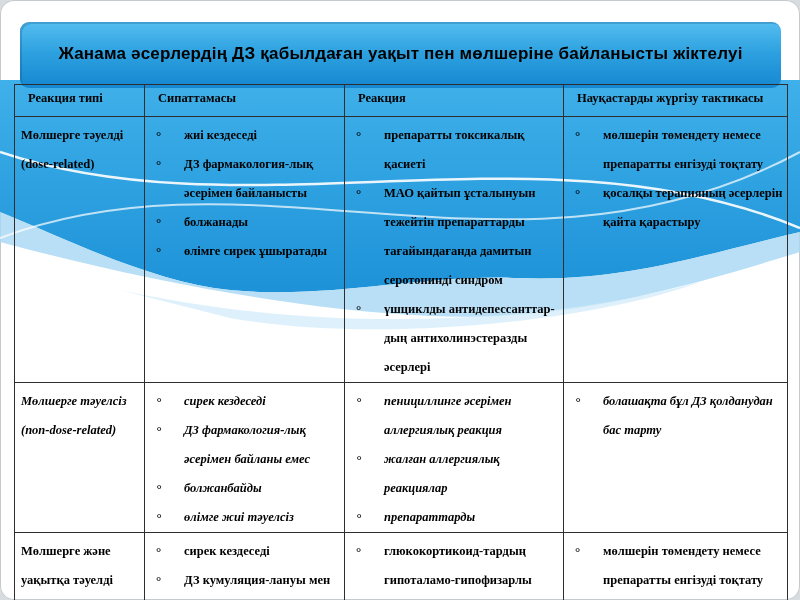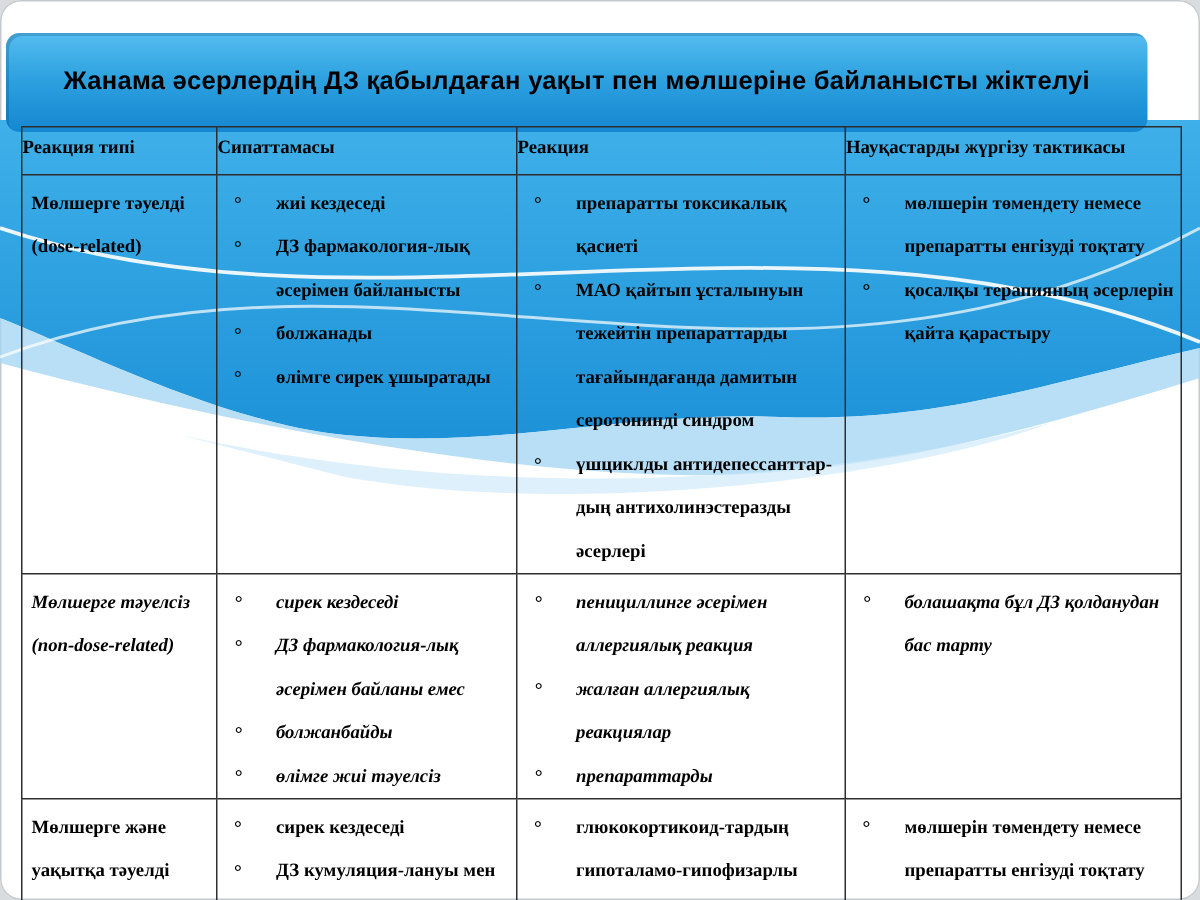--- a/index.html
+++ b/index.html
@@ -4,35 +4,35 @@
 <style>
   html, body { margin: 0; padding: 0; width: 800px; height: 600px; overflow: hidden;
     background: #d8dcdf; font-family: "Liberation Serif", serif; }
   .slide { position: absolute; inset: 0; background: #ffffff; border-radius: 14px;
     overflow: hidden; box-shadow: 0 0 0 1px #c3c9cd inset; }
 
   
   .waves { position: absolute; left: 0; top: 0; width: 800px; height: 380px; z-index: 0; }
 
   
-  .banner { position: absolute; left: 4px; top: 22px; width: 761px; height: 66px;
+  .banner { position: absolute; left: 20px; top: 22px; width: 761px; height: 66px;
     border-radius: 9px; z-index: 2;
     background: linear-gradient(180deg, #55bdf0 0%, #2ea2e0 45%, #1487d1 100%);
     box-shadow: inset 2px 2px 0 rgba(10,70,120,0.25); }
   .banner h1 { margin: 0; padding: 21px 30px 0 30px; text-align: center;
     font-family: "Liberation Sans", sans-serif; font-weight: bold;
     font-size: 17px; line-height: 22px; color: #000000; letter-spacing: 0.2px; }
 
   
   table.cls { position: absolute; left: 14px; top: 84px; width: 773px; z-index: 3;
     border-collapse: collapse; table-layout: fixed; background: transparent; }
   table.cls th, table.cls td { border: 1.6px solid #2e2e2e; vertical-align: top;
     font-weight: bold; color: #000; background: transparent; overflow: hidden; }
   table.cls th { font-size: 12.5px; line-height: 16px; text-align: left;
-    padding: 5px 6px 4px 0; height: 32px; box-sizing: border-box; }
+    padding: 5px 6px 4px 13px; height: 32px; box-sizing: border-box; }
   td.type-cell { font-size: 12.5px; line-height: 29px; padding: 4px 6px 0 6px;
     white-space: pre-line; }
   td.list-cell { padding: 4px 4px 0 0; font-size: 12.5px; }
   .bullet-item { position: relative; padding-left: 39px; line-height: 29px; }
   .bullet-item .bullet { position: absolute; left: 11px; top: 0; font-size: 13px; }
   tr.r1 { height: 219px; } tr.r2 { height: 128px; font-style: italic; } tr.r3 { height: 107px; }
 </style>
 </head>
 <body>
 

